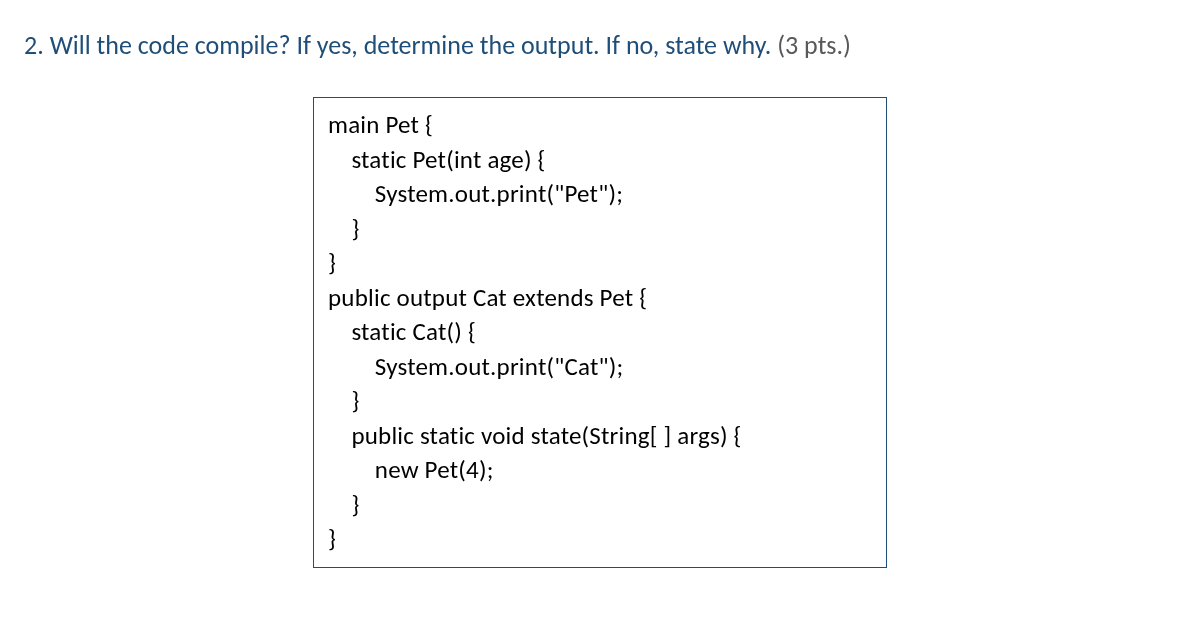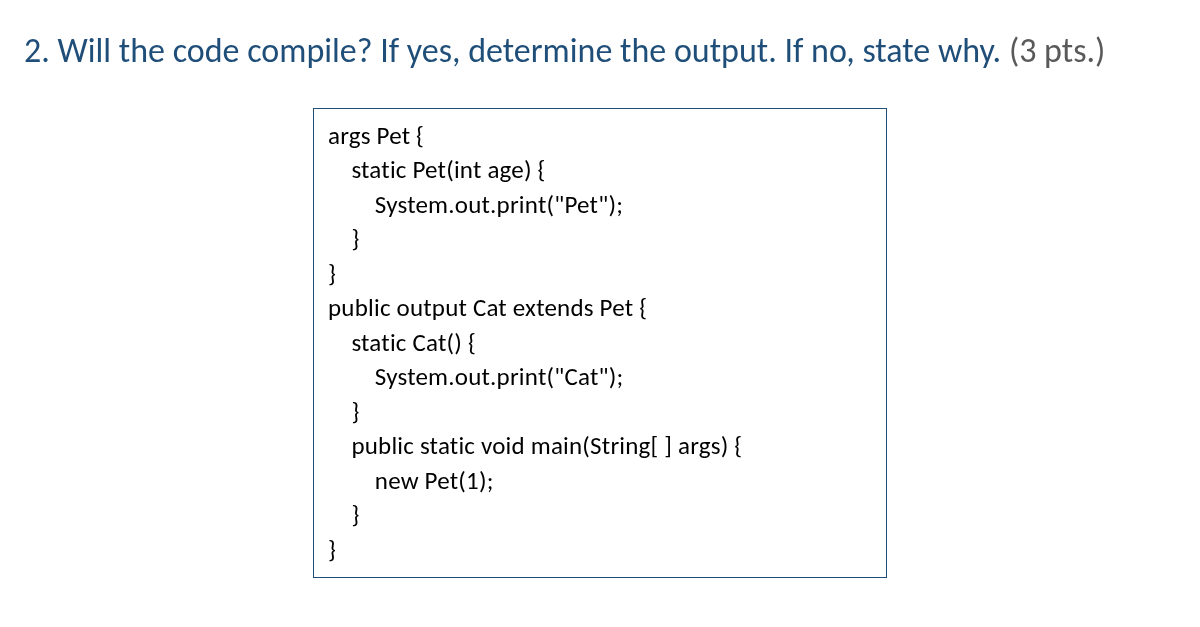--- a/index.html
+++ b/index.html
@@ -8,21 +8,21 @@
       box-sizing: border-box;
     }
     body {
       font-family: "Segoe UI", "Gill Sans", "Gill Sans MT", Calibri, sans-serif;
       background: #ffffff;
       width: 1200px;
       height: 627px;
       padding: 28px 24px;
     }
     .question-header {
-      font-size: 34px;
+      font-size: 26px;
       line-height: 1.35;
       margin-bottom: 34px;
       text-align: left;
     }
     .q-number {
       color: #1f4e79;
       font-weight: 400;
     }
     .q-text {
       color: #1f4e79;
@@ -51,26 +51,26 @@
 </head>
 <body>
 
 <div class="question-header">
   <span class="q-number">2.</span>
   <span class="q-text">Will the code compile? If yes, determine the output. If no, state why.</span>
   <span class="q-points">(3 pts.)</span>
 </div>
 
 <div class="code-wrap">
-  <div class="code-box"><span>args Pet {</span>
+  <div class="code-box"><span>main Pet {</span>
 <span>    static Pet(int age) {</span>
 <span>        System.out.print("Pet");</span>
 <span>    }</span>
 <span>}</span>
 <span>public output Cat extends Pet {</span>
 <span>    static Cat() {</span>
 <span>        System.out.print("Cat");</span>
 <span>    }</span>
-<span>    public static void main(String[ ] args) {</span>
-<span>        new Pet(1);</span>
+<span>    public static void state(String[ ] args) {</span>
+<span>        new Pet(4);</span>
 <span>    }</span>
 <span>}</span></div>
 </div>
 
 </body></html>

